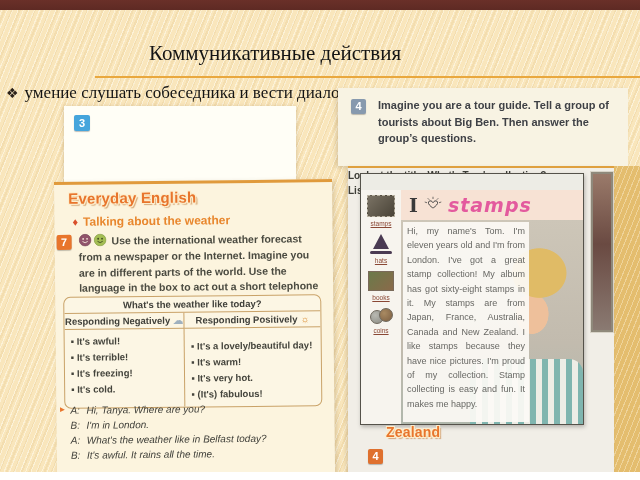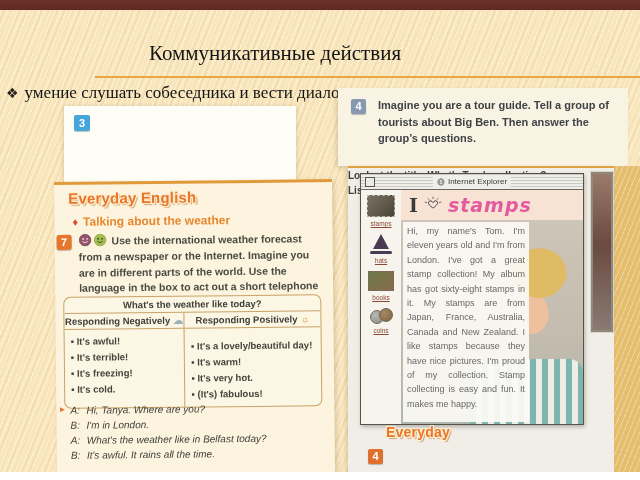--- a/index.html
+++ b/index.html
@@ -134,31 +134,20 @@
     <div class="numsq">4</div>
     <p>Imagine you are a tour guide. Tell a group of tourists about Big Ben. Then answer the group’s questions.</p>
   </div>
 
   <div id="goldstrip" class="abs"></div>
 
   <div id="bigpage" class="abs">
     <div id="bigben-pic" class="abs"></div>
 
     <div id="iewin" class="abs">
-      <div id="ie-titlebar">
-        <div id="ie-close"></div>
-        <div id="ie-title">
-          <svg width="8" height="8" viewBox="0 0 10 10">
-              <circle cx="5" cy="5" r="4" fill="#dfe8ea" stroke="#555" stroke-width="0.8"></circle>
-              <ellipse cx="5" cy="5" rx="2" ry="4" fill="none" stroke="#555" stroke-width="0.6"></ellipse>
-              <line x1="1" y1="5" x2="9" y2="5" stroke="#555" stroke-width="0.6"></line>
-            </svg>
-          <span>Internet Explorer</span>
-        </div>
-      </div>
 
       <div id="ie-sidebar">
         <div class="thumb-stamp"></div>
         <div class="thumb-label">stamps</div>
         <div class="thumb-hat-tri"></div>
         <div class="thumb-hat-brim"></div>
         <div class="thumb-label">hats</div>
         <div class="thumb-book"></div>
         <div class="thumb-label">books</div>
         <div class="thumb-coins">
@@ -186,21 +175,21 @@
         <div id="ie-pagebody">
           <div id="boy-photo"></div>
           <div id="boy-shirt"></div>
           <div id="ie-textpanel">
             <p>Hi, my name's Tom. I'm eleven years old and I'm from London. I've got a great stamp collection! My album has got sixty-eight stamps in it. My stamps are from Japan, France, Australia, Canada and New Zealand. I like stamps because they have nice pictures. I'm proud of my collection. Stamp collecting is easy and fun. It makes me happy.</p>
           </div>
         </div>
       </div>
     </div>
 
-    <div id="reading-header" class="abs bubble">Everyday</div>
+    <div id="reading-header" class="abs bubble">Zealand</div>
     <div id="reading-num" class="abs numsq">4</div>
     <p id="reading-text">Look at the title. What's Tom's collection? Listen, read and check.</p>
   </div>
 
   <div id="eecard" class="abs">
     <div id="ee-header" class="abs bubble">Everyday English</div>
     <div id="ee-sub" class="abs">
       <span class="marker">♦</span><span>Talking about the weather</span>
     </div>
     <div id="ee-num" class="abs numsq">7</div>

